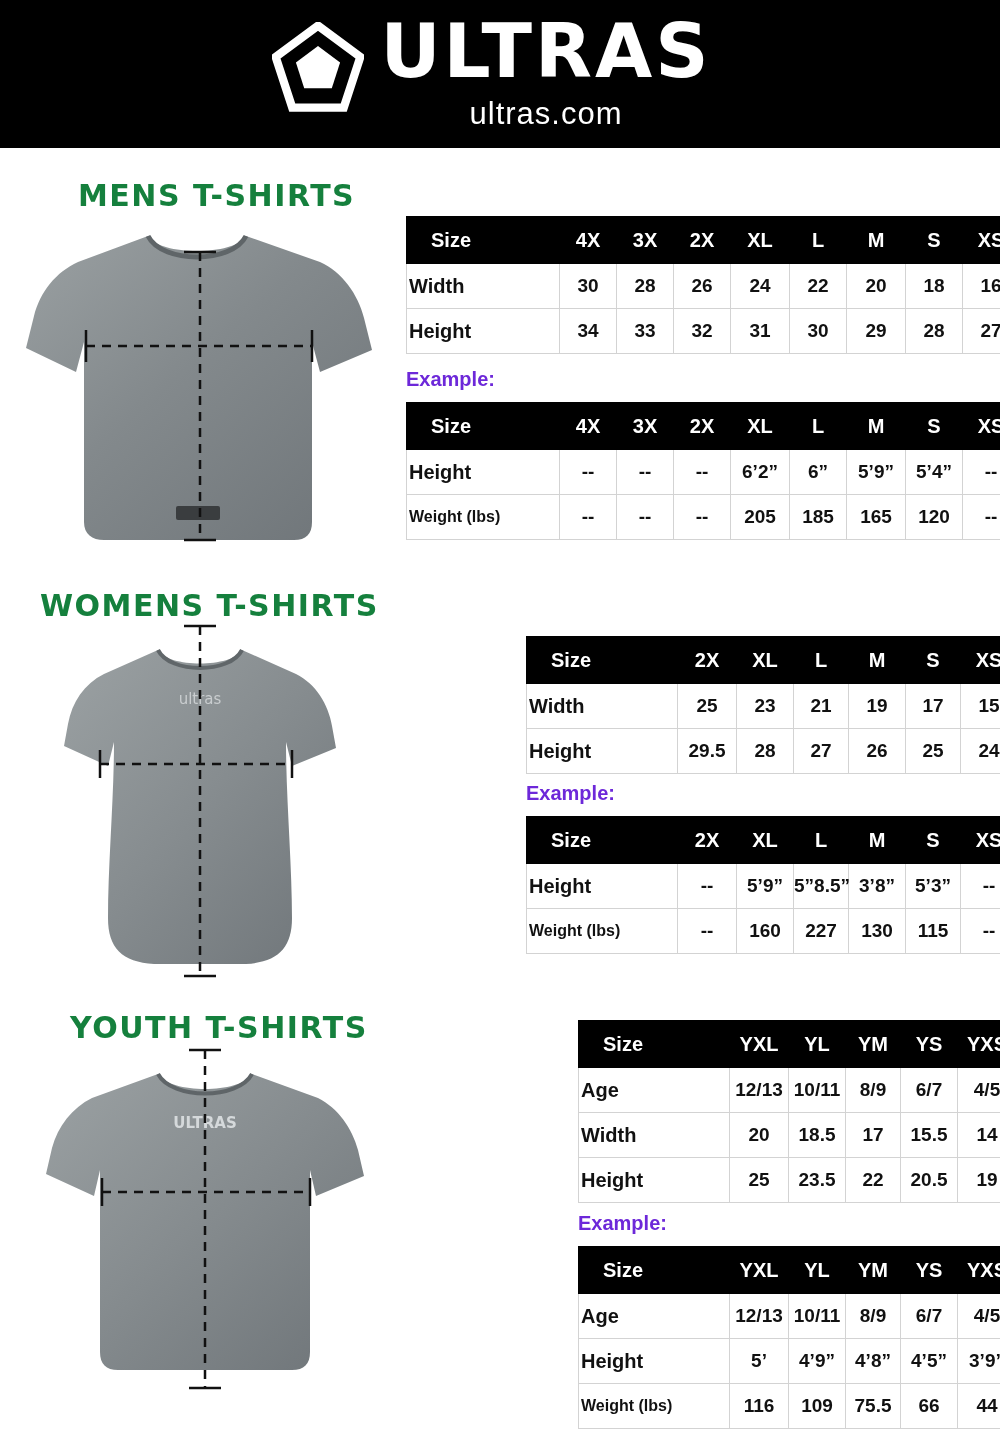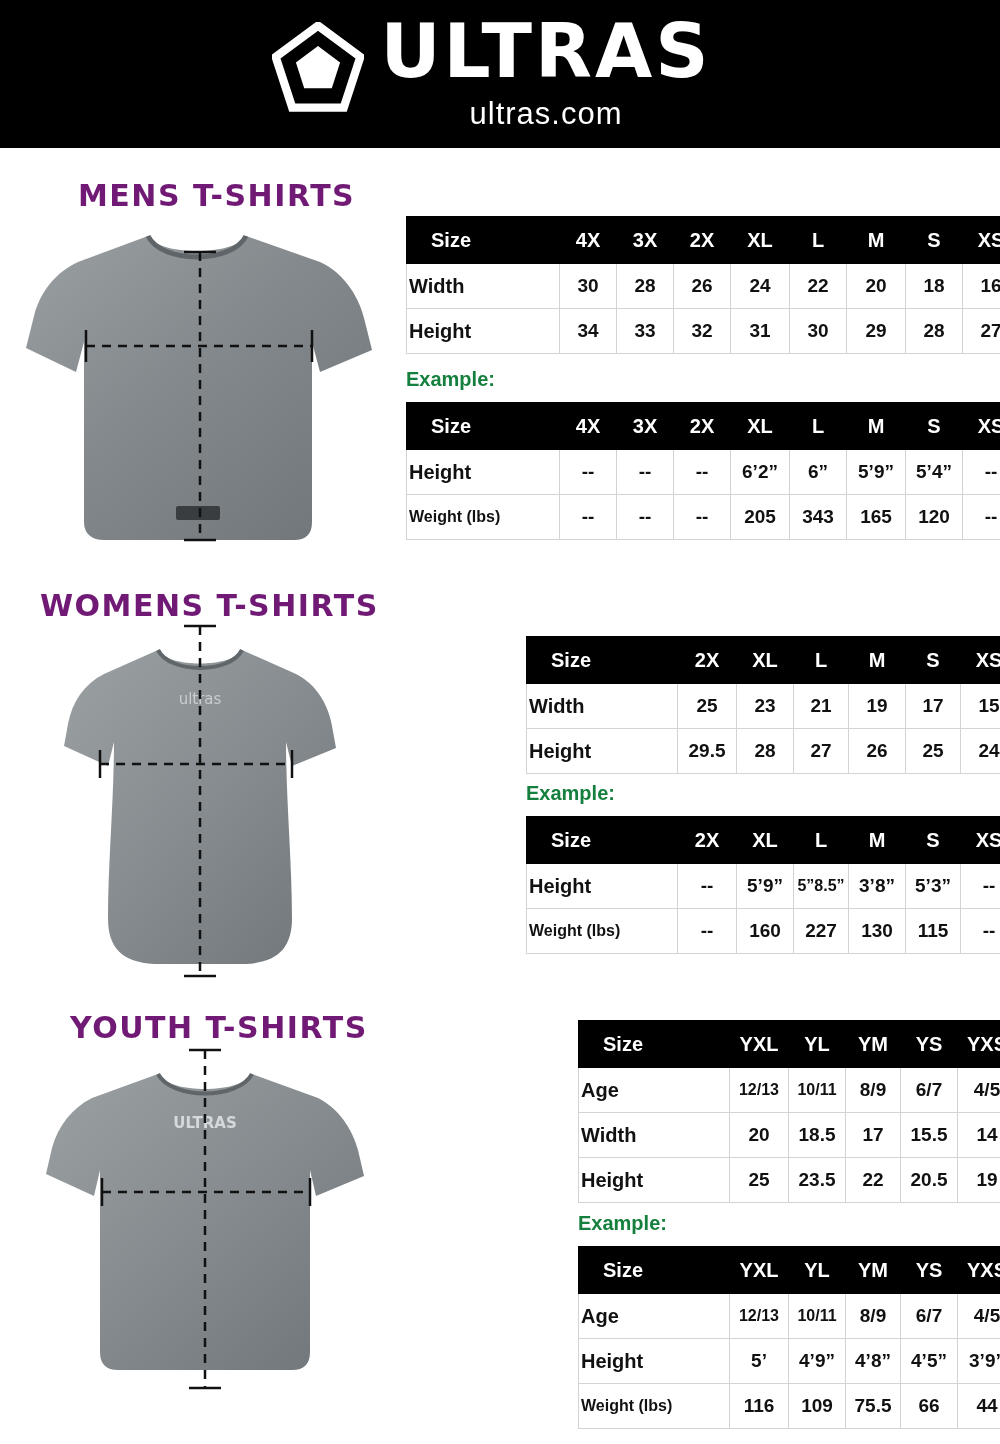--- a/index.html
+++ b/index.html
@@ -60,21 +60,21 @@
     font-family: "Liberation Sans", sans-serif;
   }
 
   
   .section-title {
     position: absolute;
     font-family: "DejaVu Sans", sans-serif;
     font-weight: bold;
     font-size: 30px;
     letter-spacing: 1.5px;
-    color: #701a75;
+    color: #15803d;
     white-space: nowrap;
   }
 
   
   .shirt-wrap { position: absolute; }
   .shirt-wrap svg { display: block; }
 
   
   .sizetable {
     position: absolute;
@@ -105,27 +105,27 @@
   }
   .sizetable td.rowlab {
     text-align: left;
     padding-left: 2px;
     font-size: 20px;
   }
   .sizetable td.rowlab.small {
     font-size: 16px;
     line-height: 1.05;
   }
-  .sizetable td.tiny { font-size: 16px; margin-top: 48px; }
+  .sizetable td.tiny { font-size: 19px; margin-top: 48px; }
 
   .example-label {
     position: absolute;
     font-size: 20px;
     font-weight: bold;
-    color: #15803d;
+    color: #6d28d9;
     font-family: "Liberation Sans", sans-serif;
   }
 </style>
 </head>
 <body>
 
 <div class="header">
   <div class="brand-block">
     <span class="logo-mark">
       <svg viewBox="0 0 100 100" width="92" height="92" aria-hidden="true">
@@ -234,21 +234,21 @@
       <td>5’9”</td>
       <td>5’4”</td>
       <td>--</td>
     </tr>
     <tr>
       <td class="rowlab small">Weight (lbs)</td>
       <td>--</td>
       <td>--</td>
       <td>--</td>
       <td>205</td>
-      <td>343</td>
+      <td>185</td>
       <td>165</td>
       <td>120</td>
       <td>--</td>
     </tr>
   </tbody>
 </table>
 
 <div class="section-title" style="left:40px; top:588px;">WOMENS  T-SHIRTS</div>
 
 <div class="shirt-wrap" style="left:40px; top:618px;">

